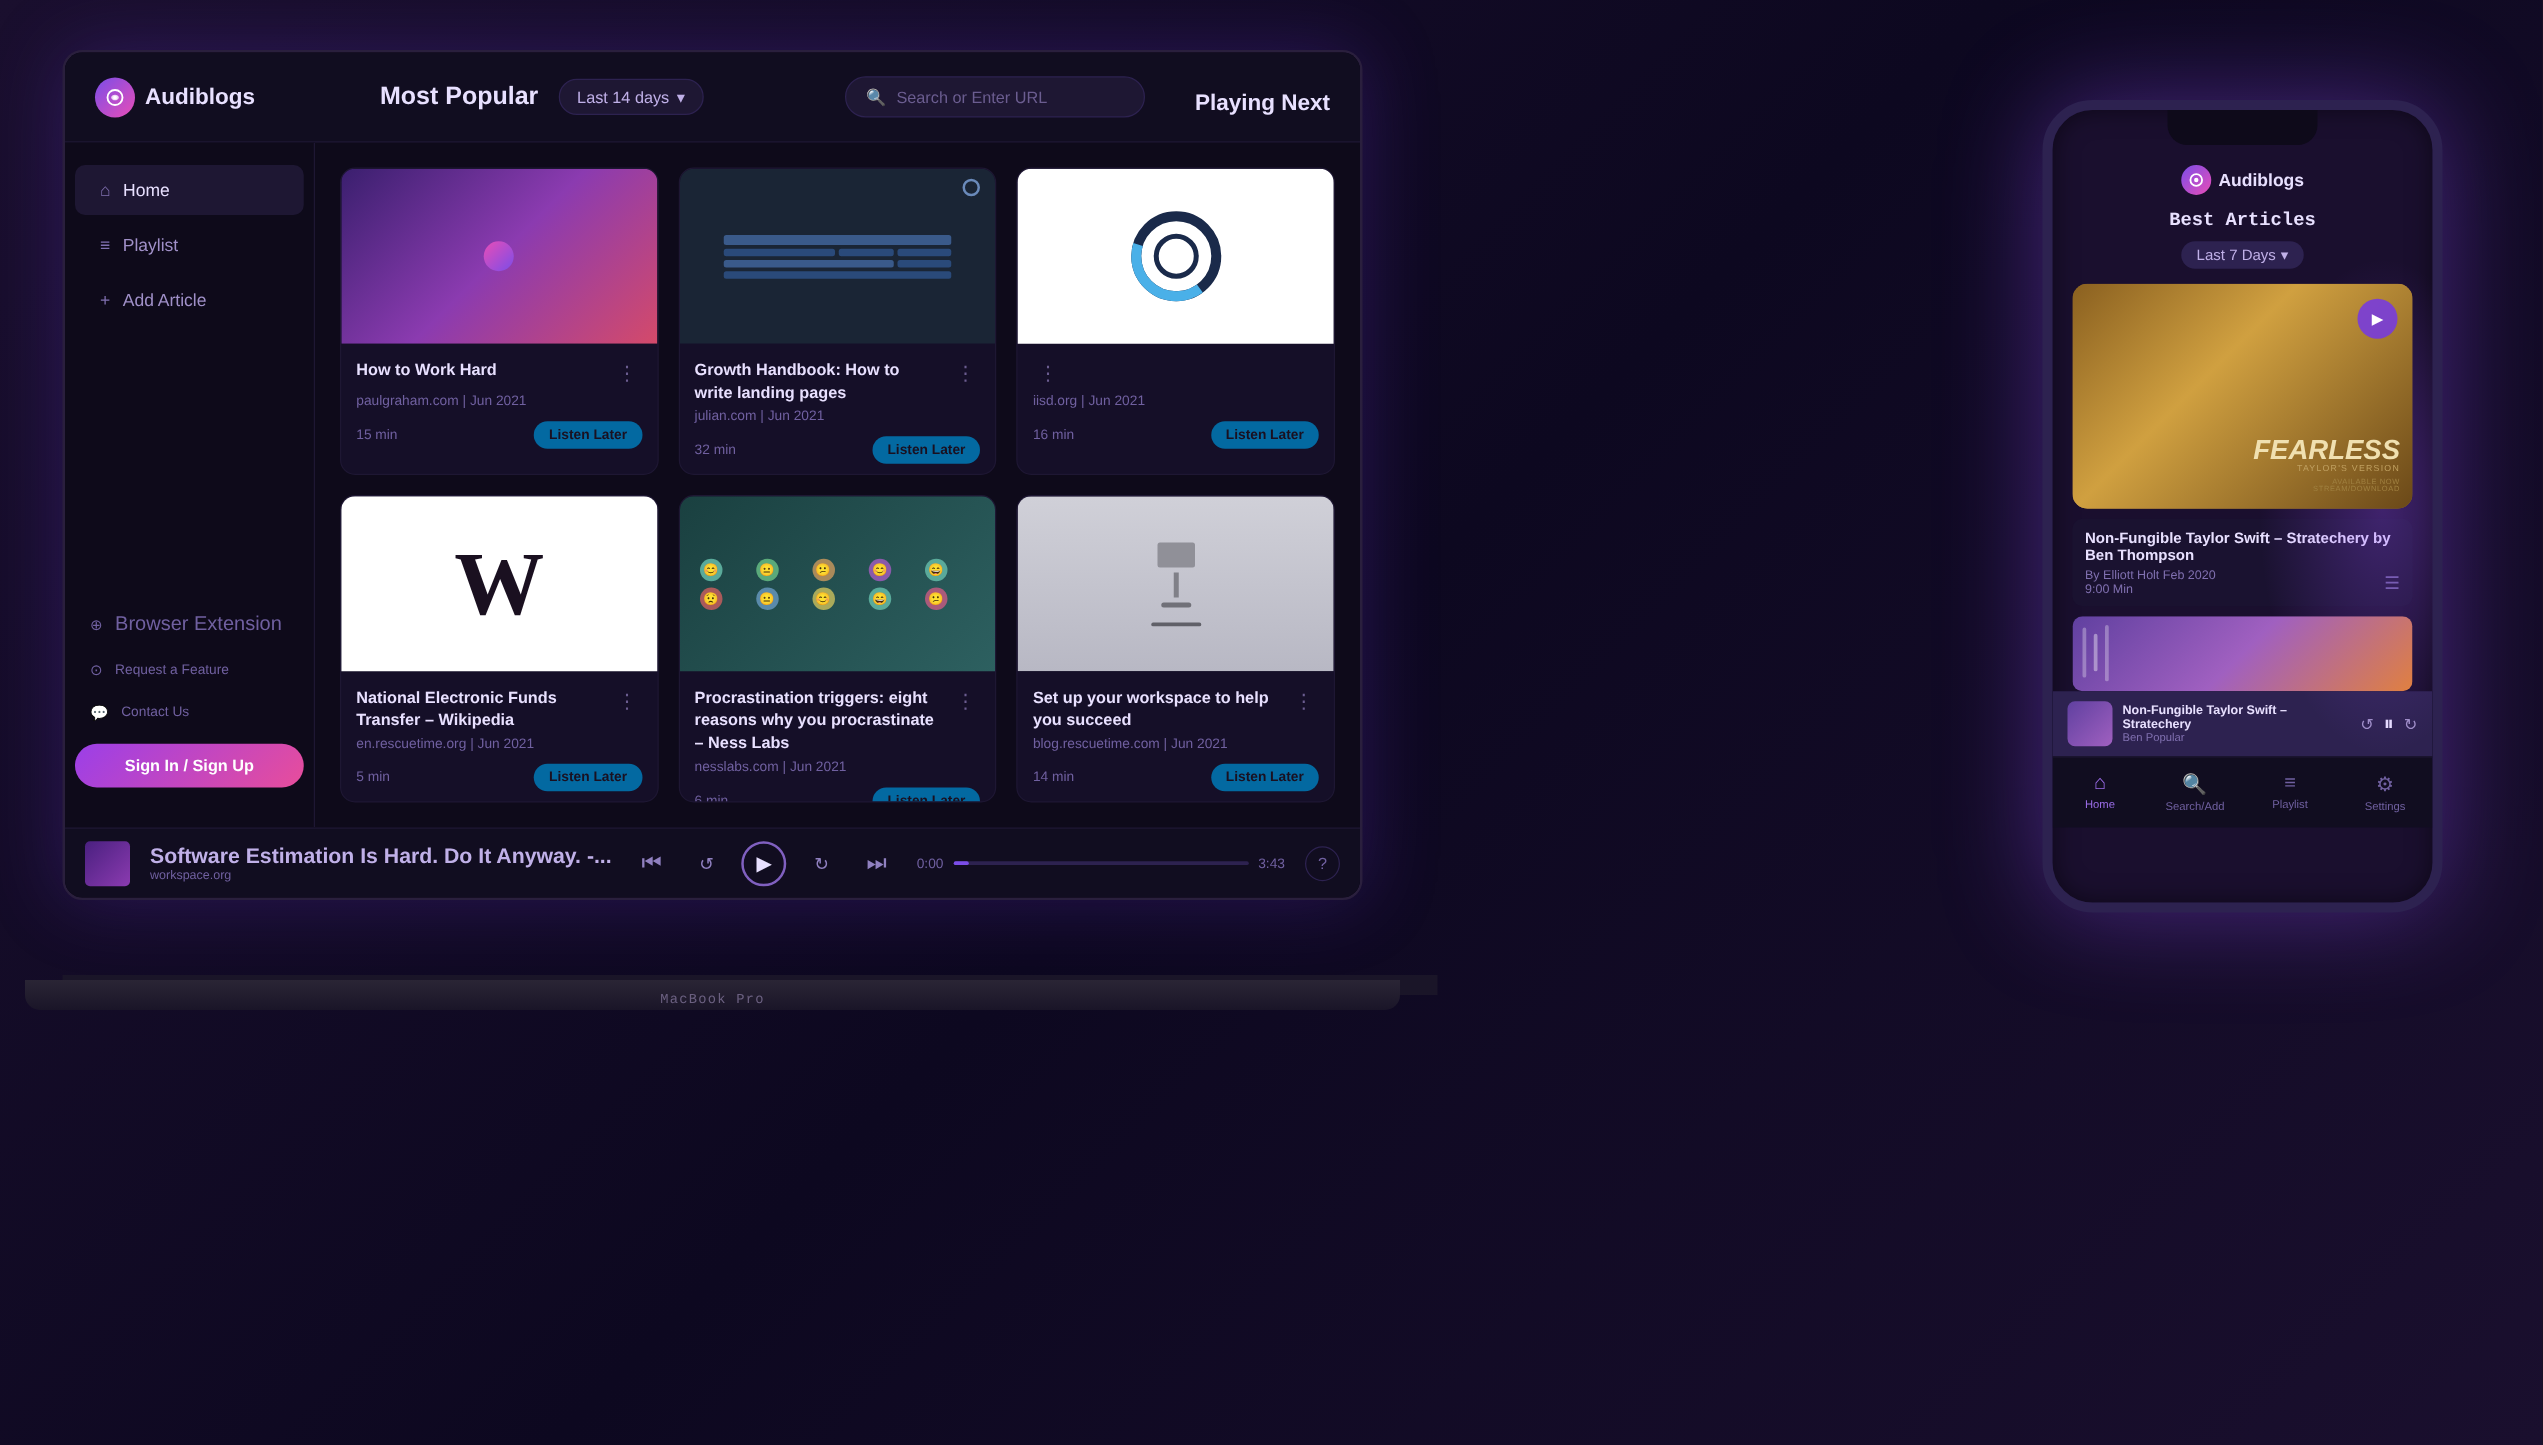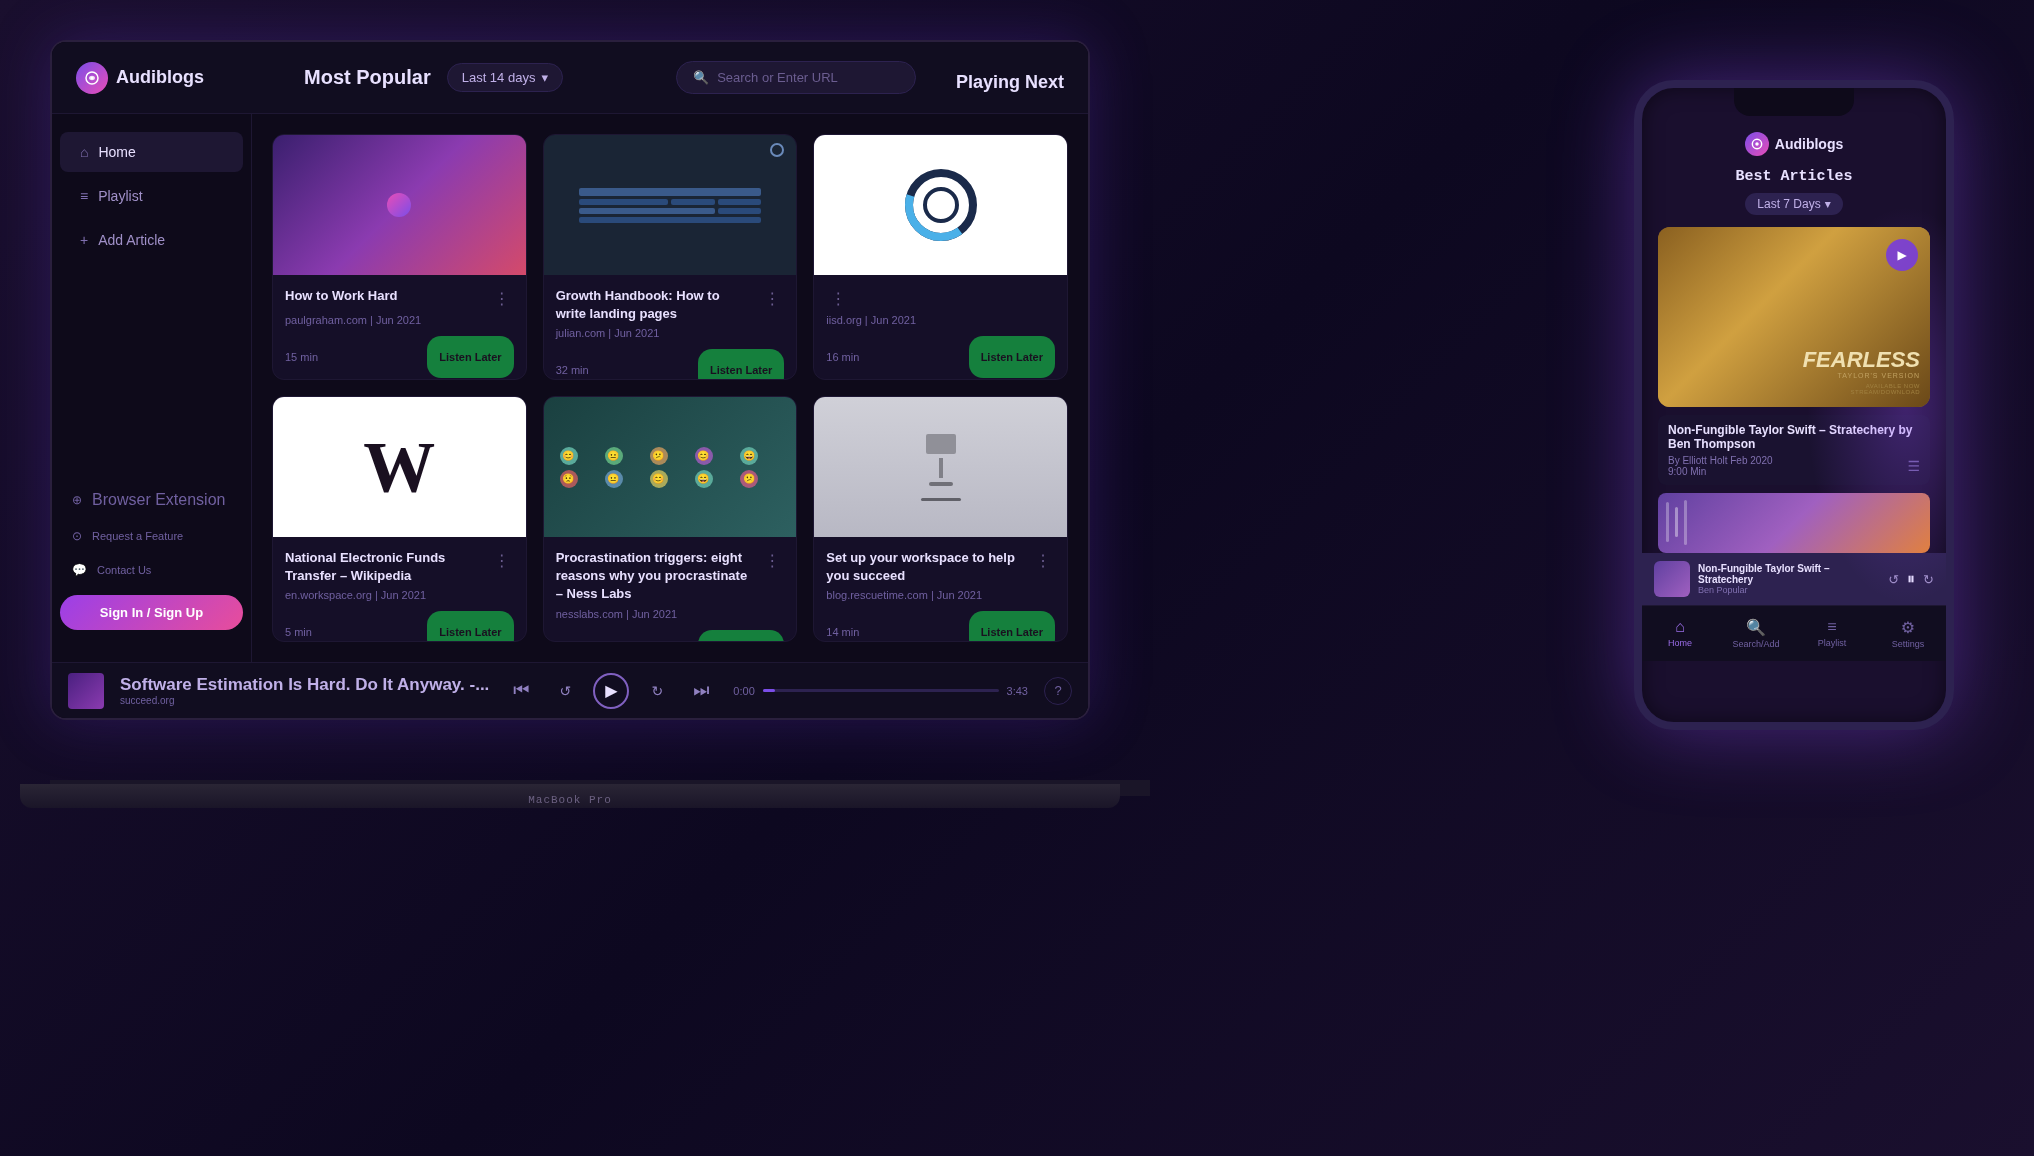--- a/index.html
+++ b/index.html
@@ -297,24 +297,24 @@
       justify-content: space-between;
       margin-top: 10px;
     }
 
     .card-duration {
       color: #7060a0;
       font-size: 11px;
     }
 
     .listen-btn {
-      background: #15803d;
+      background: #0369a1;
       color: #1a1020;
       border: none;
-      padding: 15px 12px;
+      padding: 5px 12px;
       border-radius: 14px;
       font-size: 11px;
       font-weight: 600;
       cursor: pointer;
     }
 
     
     .player-bar {
       height: 56px;
       background: #110d20;
@@ -820,21 +820,21 @@
                 <div style="width:100%;height:100%;display:flex;align-items:center;justify-content:center;">
                   <span style="font-size:72px;font-weight:900;color:#1a1020;font-family:serif;line-height:1;">W</span>
                 </div>
               </div>
               <div class="card-body">
                 <div class="card-header-row">
                   <span class="card-title">National Electronic Funds Transfer – Wikipedia</span>
                   <span class="card-menu">⋮</span>
                 </div>
                 <div class="card-meta">
-                  <span>en.workspace.org</span>
+                  <span>en.rescuetime.org</span>
                   <span> | </span>
                   <span>Jun 2021</span>
                 </div>
                 <div class="card-footer">
                   <span class="card-duration">5 min</span>
                   <button class="listen-btn">Listen Later</button>
                 </div>
               </div>
             </div>
 
@@ -900,21 +900,21 @@
               </div>
             </div>
 
           </div>
         </div>
 
         <div class="player-bar">
           <div class="player-thumb"></div>
           <div class="player-info">
             <div class="player-title">Software Estimation Is Hard. Do It Anyway. -...</div>
-            <div class="player-source">succeed.org</div>
+            <div class="player-source">workspace.org</div>
           </div>
           <div class="player-controls">
             <button class="ctrl-btn">⏮</button>
             <button class="ctrl-btn" style="font-size:14px;">↺</button>
             <button class="play-btn">▶</button>
             <button class="ctrl-btn" style="font-size:14px;">↻</button>
             <button class="ctrl-btn">⏭</button>
           </div>
           <div class="progress-area">
             <span class="time-label">0:00</span>

